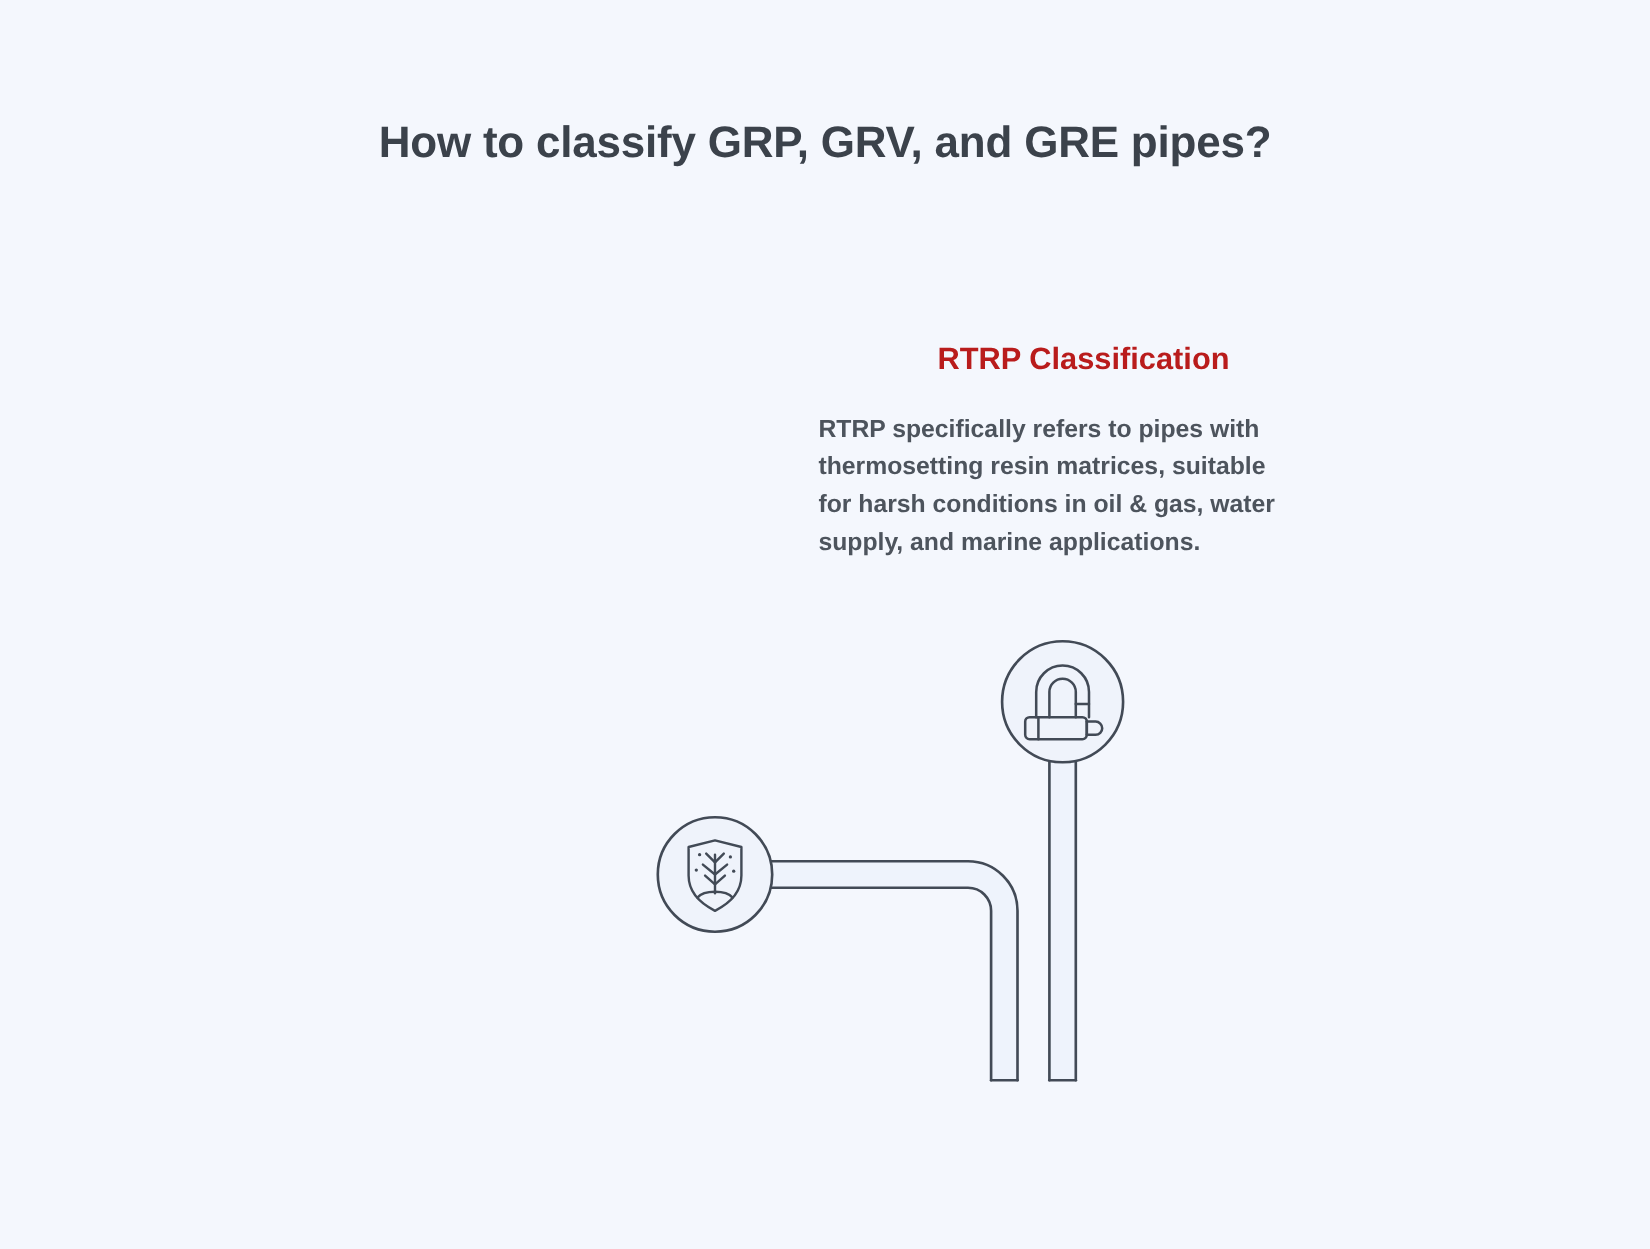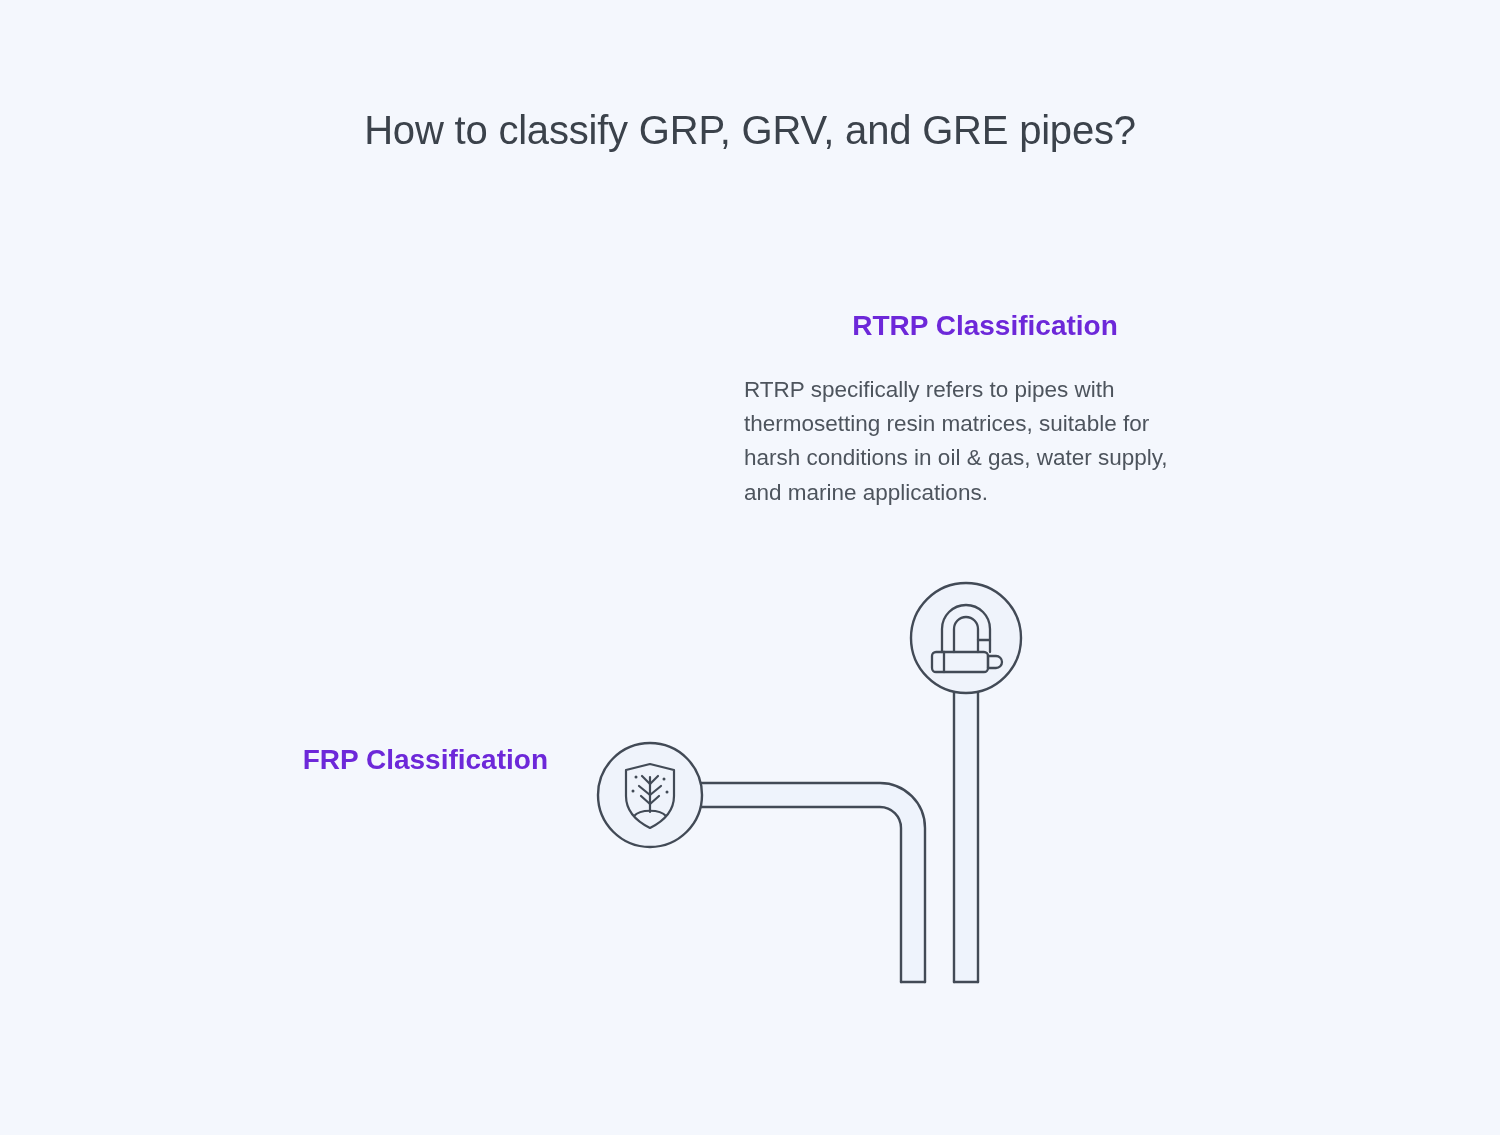--- a/index.html
+++ b/index.html
@@ -23,21 +23,21 @@
   }
 
   
   .page-title {
     position: absolute;
     left: 0;
     top: 108px;
     width: 1500px;
     text-align: center;
     font-size: 40px;
-    font-weight: normal;
+    font-weight: bold;
     color: #3b424b;
     letter-spacing: -0.2px;
   }
 
   
   .graphic {
     position: absolute;
     left: 0;
     top: 0;
     width: 1500px;
@@ -47,27 +47,27 @@
   .graphic svg { display: block; }
 
   
   .block {
     position: absolute;
   }
 
   .block-heading {
     font-size: 28px;
     font-weight: bold;
-    color: #6d28d9;
+    color: #b91c1c;
     line-height: 1.25;
   }
 
   .block-body {
     font-size: 22.5px;
-    font-weight: normal;
+    font-weight: bold;
     color: #4d545d;
     line-height: 1.52;
   }
 
   
   #block-rtrp {
     left: 744px;
     top: 308px;
     width: 440px;
     text-align: left;
@@ -193,16 +193,15 @@
 
     </svg>
   </div>
 
   <div id="block-rtrp" class="block">
     <div class="block-heading">RTRP Classification</div>
     <div class="block-body">RTRP specifically refers to pipes with thermosetting resin matrices, suitable for harsh conditions in oil &amp; gas, water supply, and marine applications.</div>
   </div>
 
   <div id="block-frp" class="block">
-    <div class="block-heading">FRP Classification</div>
   </div>
 
 </div>
 
 </body></html>

